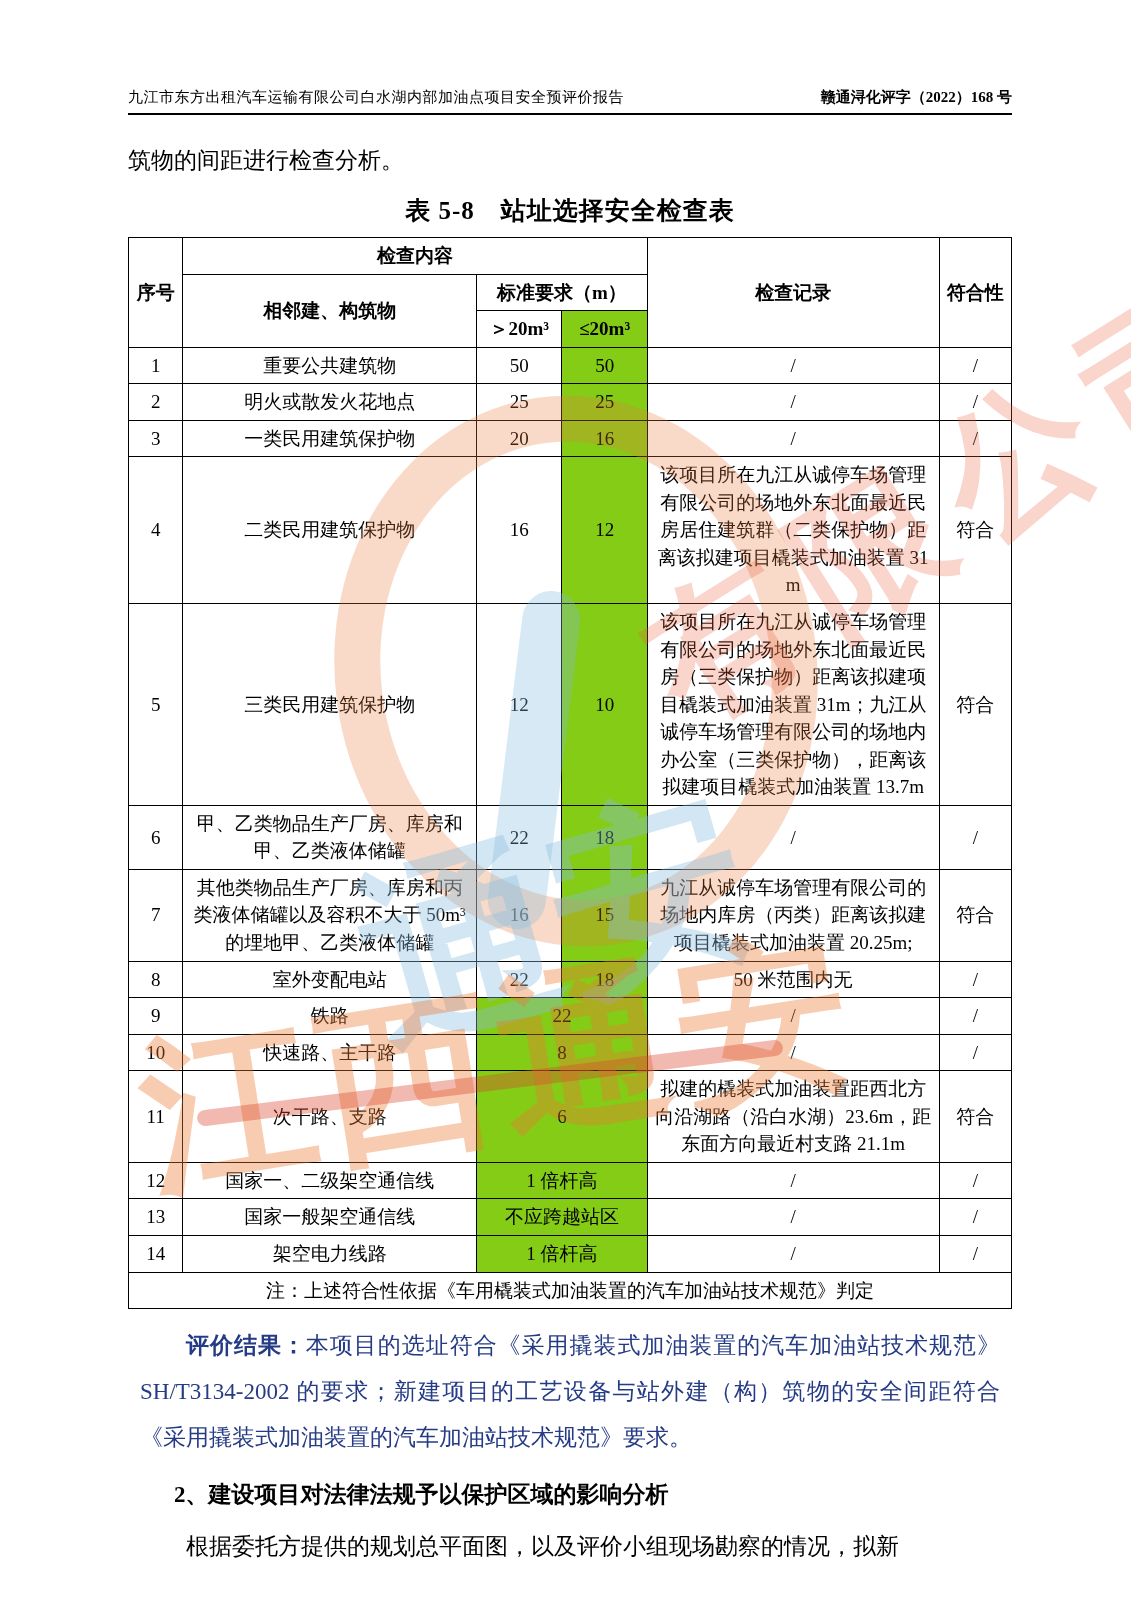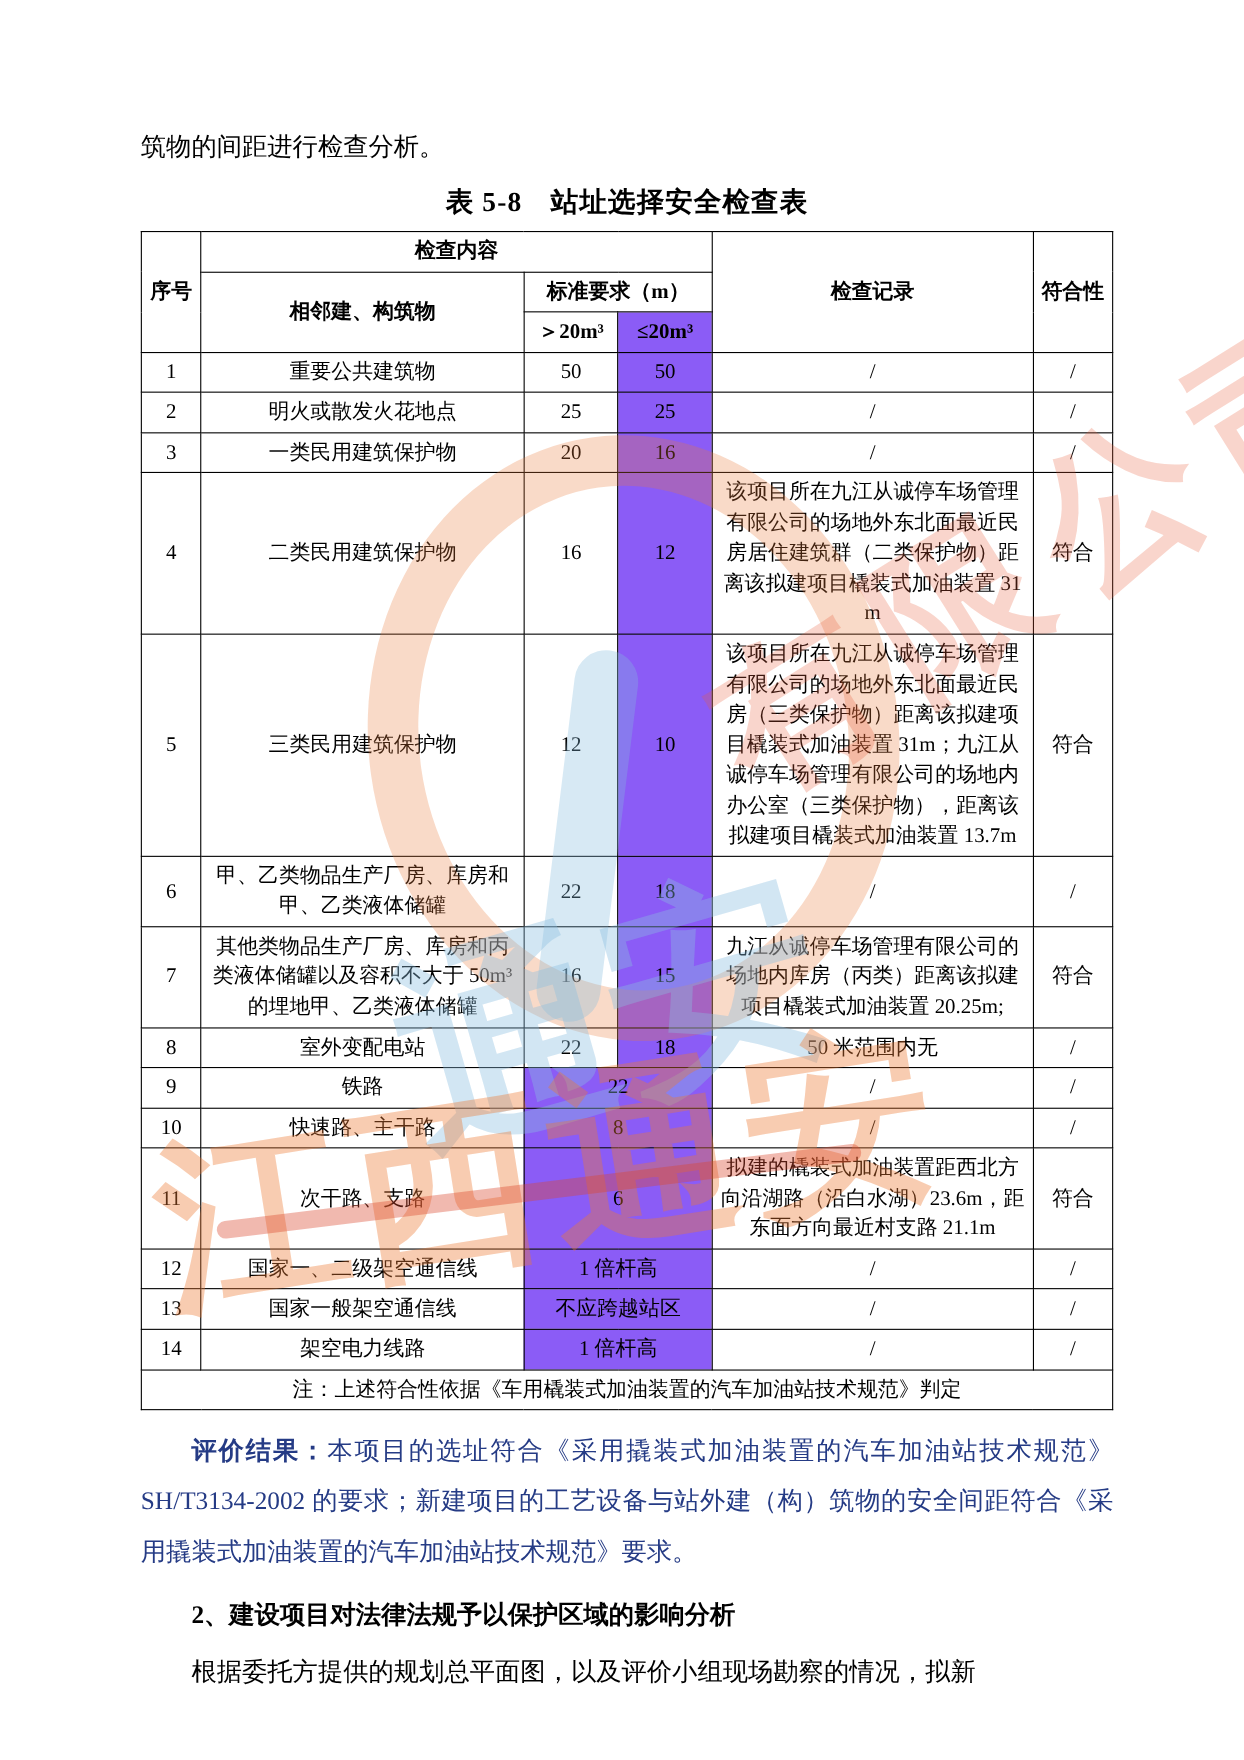--- a/index.html
+++ b/index.html
@@ -22,26 +22,26 @@
 
   .tbl-title { text-align:center; font-weight:bold; font-size:25px; margin:18px 0 10px; letter-spacing:1px; }
 
   
   table.check { width:100%; border-collapse:collapse; table-layout:fixed; font-size:19px; }
   table.check th, table.check td {
     border:1.5px solid #000; padding:4px 4px; text-align:center; vertical-align:middle;
     word-break:break-all; line-height:1.45;
   }
   table.check th { font-weight:bold; }
-  .shade { background:#8b5cf6; }
+  .shade { background:#84cc16; }
   td.rec { line-height:1.55; }
   .note-cell { font-size:19px; padding:5px 4px; }
 
   
-  .para { font-size:23px; line-height:2.0; text-indent:2em; margin:14px 0 0; text-align:justify; }
+  .para { font-size:23px; line-height:2.0; text-indent:2em; margin:14px 12px 0; text-align:justify; }
   .para.result { color:#253b85; }
   .para.result b { color:#253b85; }
   .h2 { font-size:23px; font-weight:bold; text-indent:2em; margin:18px 0 0; }
 
   .page-num { position:absolute; top:1480px; left:0; width:100%; text-align:center; font-size:15px; font-weight:bold; z-index:2; }
 
   
   .wm { position:absolute; pointer-events:none; z-index:5; white-space:nowrap; }
   .wm-ring {
     left:335px; top:395px; width:390px; height:460px;
@@ -76,20 +76,24 @@
 
   <div class="wm wm-ring"></div>
   <div class="wm wm-bar"></div>
   <div class="wm wm-red-text">有限公司</div>
   <div class="wm wm-blue-text">通安</div>
   <div class="wm wm-orange-text">江西通安</div>
   <div class="wm wm-swoosh"></div>
 
   <div class="content">
 
+    <div class="doc-header">
+      <span class="hl">九江市东方出租汽车运输有限公司白水湖内部加油点项目安全预评价报告</span>
+      <span class="hr">赣通浔化评字（2022）168 号</span>
+    </div>
 
     <div class="intro">筑物的间距进行检查分析。</div>
 
     <div class="tbl-title">表 5-8　站址选择安全检查表</div>
 
     <table class="check">
       <colgroup>
         <col style="width:54px">
           <col style="width:292px">
           <col style="width:85px">

